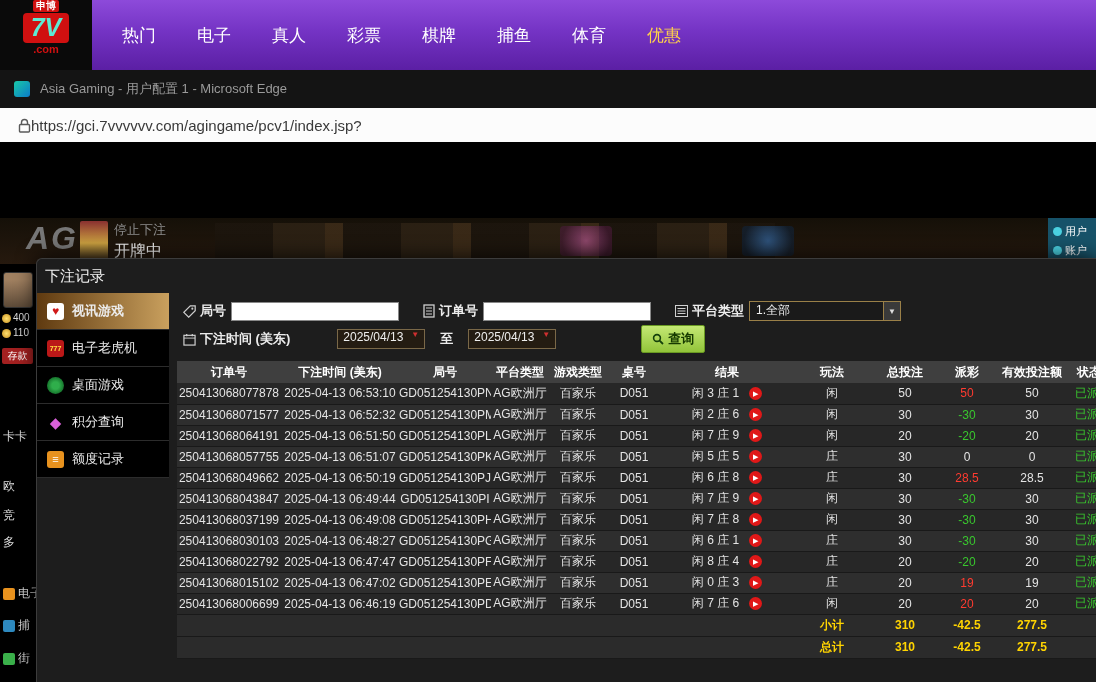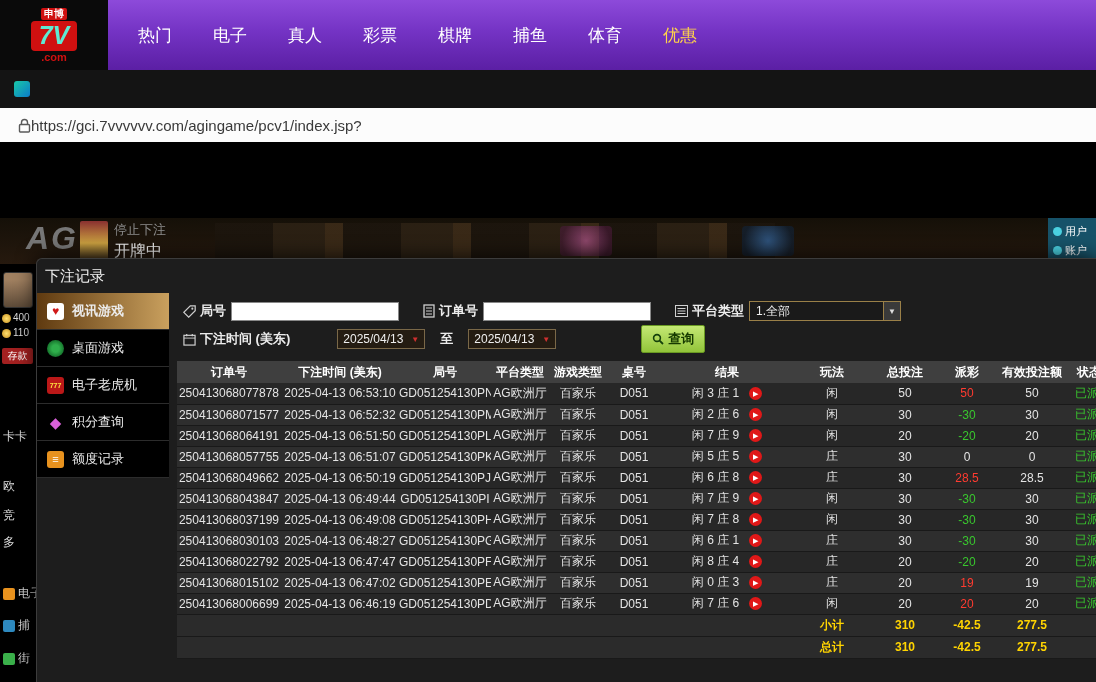--- a/index.html
+++ b/index.html
@@ -4,22 +4,22 @@
 <style>
   * { margin:0; padding:0; box-sizing:border-box; }
   body { width:1096px; height:682px; overflow:hidden; background:#000;
          font-family:"Liberation Sans","DejaVu Sans",sans-serif; }
   .screen { position:relative; width:1096px; height:682px; overflow:hidden; background:#000; }
 
   
   .navbar { position:absolute; top:0; left:0; right:0; height:70px;
             background:linear-gradient(180deg,#8d4ada 0%,#7433c4 45%,#5b1fa4 100%);
             display:flex; align-items:center; }
-  .logo { width:108px; height:70px; background:#0a0a0a; display:flex; flex-direction:column;
-          align-items:center; justify-content:center; line-height:1; cursor:pointer; }
+  .logo { width:92px; height:70px; background:#0a0a0a; display:flex; flex-direction:column;
+          align-items:center; line-height:1; cursor:pointer; }
   .logo-top { background:#d01010; color:#fff; font-size:10px; font-weight:bold; padding:1px 3px; border-radius:2px; }
   .logo-main { background:#d01010; color:#5eead4; font-size:25px; font-weight:900; font-style:italic;
                padding:2px 8px 3px; border-radius:4px; margin-top:1px; }
   .logo-bottom { color:#d01010; font-size:11px; font-weight:bold; margin-top:1px; }
   .nav-items { display:flex; gap:41px; margin-left:30px; }
   .nav-item { color:#fff; font-size:17px; cursor:pointer; white-space:nowrap; }
   .nav-item.highlight { color:#ffd24a; }
 
   
   .titlebar { position:absolute; top:70px; left:0; right:0; height:38px; background:#141414;
@@ -91,21 +91,21 @@
   .si.points-icon { background:transparent; color:#d860d8; font-size:15px; }
   .si.records-icon { background:#e8921e; color:#fff; font-weight:bold; }
 
   .modal-main { flex:1; min-width:0; padding:4px 0 0 8px; }
   .filter-row { display:flex; align-items:center; height:28px; gap:5px; color:#ececec;
                 font-size:13px; padding-left:6px; }
   .flabel { display:flex; align-items:center; gap:4px; font-weight:bold; white-space:nowrap; }
   .filter-input { width:168px; height:19px; background:#fff; border:1px solid #888; font-size:12px; padding:0 4px; }
   .sp16 { width:14px; flex:none; }
   .selectbox { height:20px; background:#1a1a1a; border:1px solid #9a8048; color:#eee; font-size:12px;
-               display:flex; align-items:center; cursor:pointer; }
+               display:flex; align-items:flex-start; cursor:pointer; }
   .platform-select { width:152px; justify-content:space-between; padding-left:6px; }
   .sel-arrow { width:17px; height:100%; background:#3a3a3a; border-left:1px solid #9a8048;
                display:flex; align-items:center; justify-content:center; color:#ddd; font-size:8px; }
   .date-select { width:88px; padding:0 5px; justify-content:space-between; background:#241c12; border-color:#7a6848; }
   .darr { color:#d03030; font-size:8px; }
   .date1 { margin-left:42px; }
   .to-label { font-weight:bold; margin:0 10px; }
   .search-btn { margin-left:80px; height:22px; padding:13px 10px; border-radius:2px;
                 background:linear-gradient(180deg,#c4e874,#92c43a); border:1px solid #6a9a22;
                 color:#163a00; font-weight:bold; font-size:13px; display:flex; align-items:center; gap:4px;
@@ -146,20 +146,21 @@
         <div class="nav-item">彩票</div>
         <div class="nav-item">棋牌</div>
         <div class="nav-item">捕鱼</div>
         <div class="nav-item">体育</div>
         <div class="nav-item highlight">优惠</div>
       </nav>
   </header>
 
   <div class="titlebar">
     <span class="favicon"></span>
+    <span class="title-text">Asia Gaming - 用户配置 1 - Microsoft Edge</span>
   </div>
 
   <div class="urlbar">
     <svg width="13" height="15" viewBox="0 0 13 15">
       <rect x="1.5" y="6.5" width="10" height="7.5" rx="1" fill="none" stroke="#5a5a5a" stroke-width="1.4"></rect>
       <path d="M3.5 6.5 V4.5 a3 3 0 0 1 6 0 V6.5" fill="none" stroke="#5a5a5a" stroke-width="1.4"></path>
     </svg>
     <span class="url-text">https://gci.7vvvvvv.com/agingame/pcv1/index.jsp?</span>
   </div>
 
@@ -228,26 +229,26 @@
 
     <div class="modal">
       <div class="modal-title">下注记录</div>
       <div class="modal-body">
         <aside class="modal-sidebar" id="modal-sidebar">
             <div class="side-item active">
               <span class="si cards-icon">♥</span>
               <span>视讯游戏</span>
             </div>
             <div class="side-item">
+              <span class="si slot-machine-icon">777</span>
+              <span>电子老虎机</span>
+            </div>
+            <div class="side-item">
               <span class="si table-games-icon"></span>
               <span>桌面游戏</span>
-            </div>
-            <div class="side-item">
-              <span class="si slot-machine-icon">777</span>
-              <span>电子老虎机</span>
             </div>
             <div class="side-item">
               <span class="si points-icon">◆</span>
               <span>积分查询</span>
             </div>
             <div class="side-item">
               <span class="si records-icon">≡</span>
               <span>额度记录</span>
             </div>
           </aside>

